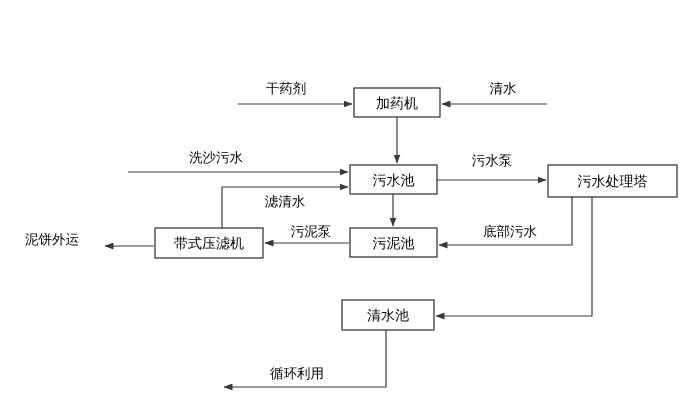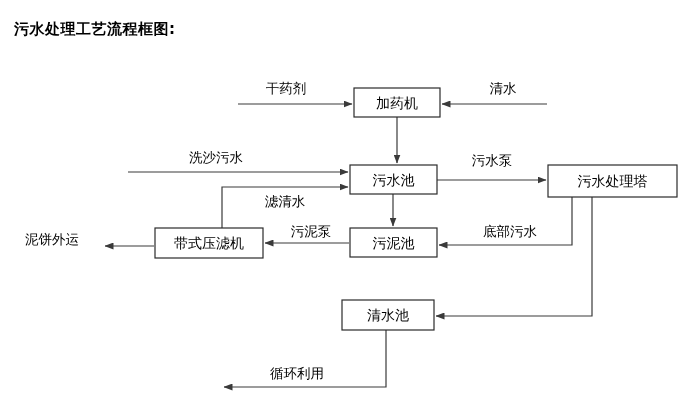--- a/index.html
+++ b/index.html
@@ -60,21 +60,20 @@
     fill: #000000;
     text-anchor: middle;
     dominant-baseline: middle;
   }
 </style>
 </head>
 <body>
 
 <div id="page">
 
-  <div id="diagram-title">污水处理工艺流程框图:</div>
 
   <svg id="flow" viewBox="0 0 700 420">
 
     <defs>
       <marker id="arrowhead" markerWidth="9" markerHeight="7" refX="8.5" refY="3.5" orient="auto" markerUnits="userSpaceOnUse">
         <polygon points="0 0, 9 3.5, 0 7" fill="#3a3a3a"></polygon>
       </marker>
     </defs>
 
     <g>

